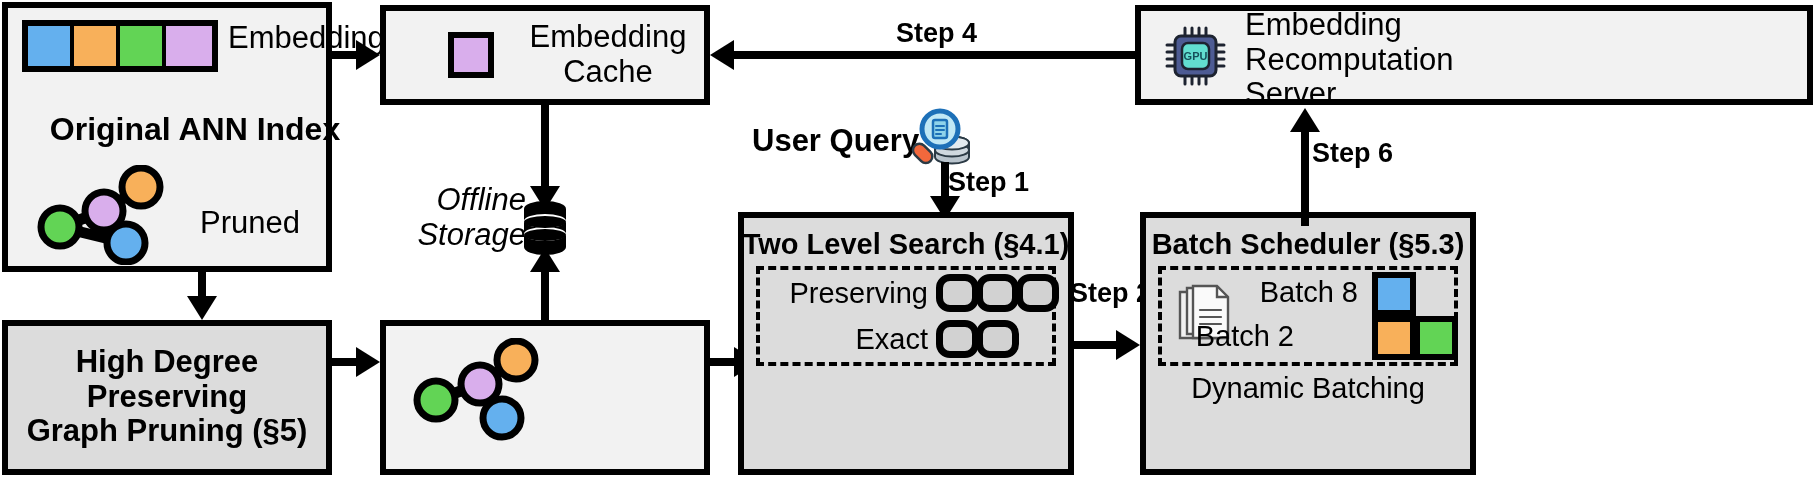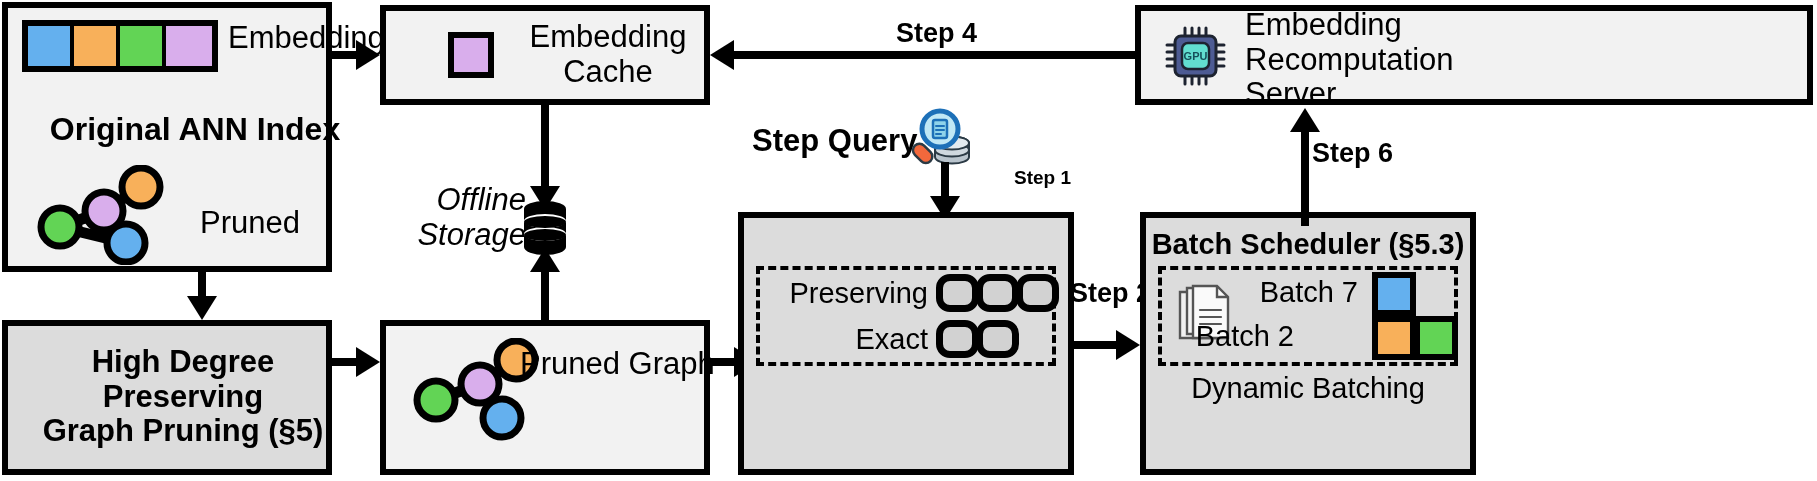--- a/index.html
+++ b/index.html
@@ -87,21 +87,21 @@
   </div>
 
   <div class="lbl" style="left:200px;top:205px;font-size:31px;">Pruned</div>
 
   <div class="arrow-v down" style="left:185px;top:272px;width:34px;height:48px;">
     <div class="shaft" style="height:34px;"></div>
     <div class="head"></div>
   </div>
 
   <div class="box gray" style="left:2px;top:320px;width:330px;height:155px;"></div>
-  <div class="ttl bold" style="left:22px;top:345px;width:322px;font-size:31px;">High Degree Preserving
+  <div class="ttl bold" style="left:6px;top:345px;width:322px;font-size:31px;">High Degree Preserving
 Graph Pruning (§5)</div>
 
   <div class="arrow-h right" style="left:332px;top:38px;width:48px;height:34px;">
     <div class="shaft" style="width:30px;"></div>
     <div class="head"></div>
   </div>
 
   <div class="arrow-h right" style="left:332px;top:345px;width:48px;height:34px;">
     <div class="shaft" style="width:30px;"></div>
     <div class="head"></div>
@@ -143,28 +143,27 @@
         <line x1="28" y1="62" x2="72" y2="46"></line>
         <line x1="72" y1="46" x2="108" y2="22"></line>
         <line x1="72" y1="46" x2="94" y2="80"></line>
       </g>
       <circle cx="108" cy="22" r="19" fill="#f8b05a" stroke="#000" stroke-width="7"></circle>
       <circle cx="72" cy="46" r="19" fill="#d9aeec" stroke="#000" stroke-width="7"></circle>
       <circle cx="28" cy="62" r="19" fill="#62d455" stroke="#000" stroke-width="7"></circle>
       <circle cx="94" cy="80" r="19" fill="#64b0ee" stroke="#000" stroke-width="7"></circle>
     </svg>
   </div>
-  <div class="lbl" style="left:520px;top:346px;font-size:31px;">Pruned Graph</div>
 
   <div class="arrow-h right" style="left:710px;top:345px;width:48px;height:34px;">
     <div class="shaft" style="width:30px;"></div>
     <div class="head"></div>
   </div>
 
-  <div class="lbl bold" style="left:752px;top:123px;font-size:31px;">Step Query</div>
+  <div class="lbl bold" style="left:752px;top:123px;font-size:31px;">User Query</div>
   <div class="iconbox" style="left:900px;top:103px;width:74px;height:74px;">
     <svg width="74" height="74" viewBox="0 0 74 74">
       <g>
         <ellipse cx="52" cy="40" rx="17" ry="6.5" fill="#9aa7b2" stroke="#2b3a45" stroke-width="2"></ellipse>
         <path d="M35 40 v14 a17 6.5 0 0 0 34 0 v-14 z" fill="#b9c4cd" stroke="#2b3a45" stroke-width="2"></path>
         <ellipse cx="52" cy="47" rx="17" ry="6.5" fill="#cfd8df" stroke="#2b3a45" stroke-width="2"></ellipse>
         <ellipse cx="52" cy="40" rx="17" ry="6.5" fill="#e3eaef" stroke="#2b3a45" stroke-width="2"></ellipse>
       </g>
       <circle cx="40" cy="26" r="18" fill="#bfe7f5" stroke="#1d70b8" stroke-width="5"></circle>
       <rect x="33" y="17" width="14" height="18" rx="2" fill="#8fd3ea" stroke="#1d70b8" stroke-width="2.5"></rect>
@@ -174,23 +173,24 @@
         <line x1="36" y1="31" x2="41" y2="31"></line>
       </g>
       <rect x="12" y="44" width="22" height="13" rx="6.5" transform="rotate(45 23 50)" fill="#f2683c" stroke="#2b3a45" stroke-width="2.5"></rect>
     </svg>
   </div>
 
   <div class="arrow-v down" style="left:928px;top:162px;width:34px;height:58px;">
     <div class="shaft" style="height:40px;"></div>
     <div class="head"></div>
   </div>
-  <div class="steplbl" style="left:1014px;top:167px;font-size:19px;">Step 1</div>
+  <div class="steplbl" style="left:948px;top:167px;font-size:27px;">Step 1</div>
 
   <div class="box gray" style="left:738px;top:212px;width:336px;height:263px;"></div>
+  <div class="ttl bold" style="left:738px;top:228px;width:336px;font-size:29px;">Two Level Search (§4.1)</div>
 
   <div class="dashed" style="left:756px;top:266px;width:300px;height:100px;"></div>
 
   <div class="lbl r" style="left:760px;top:277px;width:168px;font-size:29px;">Preserving</div>
   <div class="chip" style="left:936px;top:274px;width:43px;height:38px;"></div>
   <div class="chip" style="left:976px;top:274px;width:43px;height:38px;"></div>
   <div class="chip" style="left:1016px;top:274px;width:43px;height:38px;"></div>
 
   <div class="lbl r" style="left:760px;top:323px;width:168px;font-size:29px;">Exact</div>
   <div class="chip" style="left:936px;top:320px;width:43px;height:38px;"></div>
@@ -215,21 +215,21 @@
       <path d="M17 2 h24 l11 11 v41 h-35 z" fill="#fafafa" stroke="#555" stroke-width="2.4"></path>
       <path d="M41 2 v11 h11" fill="none" stroke="#555" stroke-width="2.4"></path>
       <g stroke="#555" stroke-width="2.2" stroke-linecap="round">
         <line x1="24" y1="26" x2="45" y2="26"></line>
         <line x1="24" y1="33" x2="45" y2="33"></line>
         <line x1="24" y1="40" x2="45" y2="40"></line>
       </g>
     </svg>
   </div>
 
-  <div class="lbl r" style="left:1240px;top:276px;width:118px;font-size:29px;">Batch 7</div>
+  <div class="lbl r" style="left:1240px;top:276px;width:118px;font-size:29px;">Batch 8</div>
   <div class="sq" style="left:1372px;top:272px;width:44px;height:44px;background:#64b0ee;"></div>
 
   <div class="lbl r" style="left:1176px;top:320px;width:118px;font-size:29px;">Batch 2</div>
   <div class="sq" style="left:1372px;top:316px;width:44px;height:44px;background:#f8b05a;"></div>
   <div class="sq" style="left:1414px;top:316px;width:44px;height:44px;background:#62d455;"></div>
 
   <div class="ttl" style="left:1140px;top:372px;width:336px;font-size:29px;">Dynamic Batching</div>
 
   <div class="arrow-v up" style="left:1288px;top:108px;width:34px;height:104px;">
     <div class="shaft" style="height:104px;top:14px;"></div>

